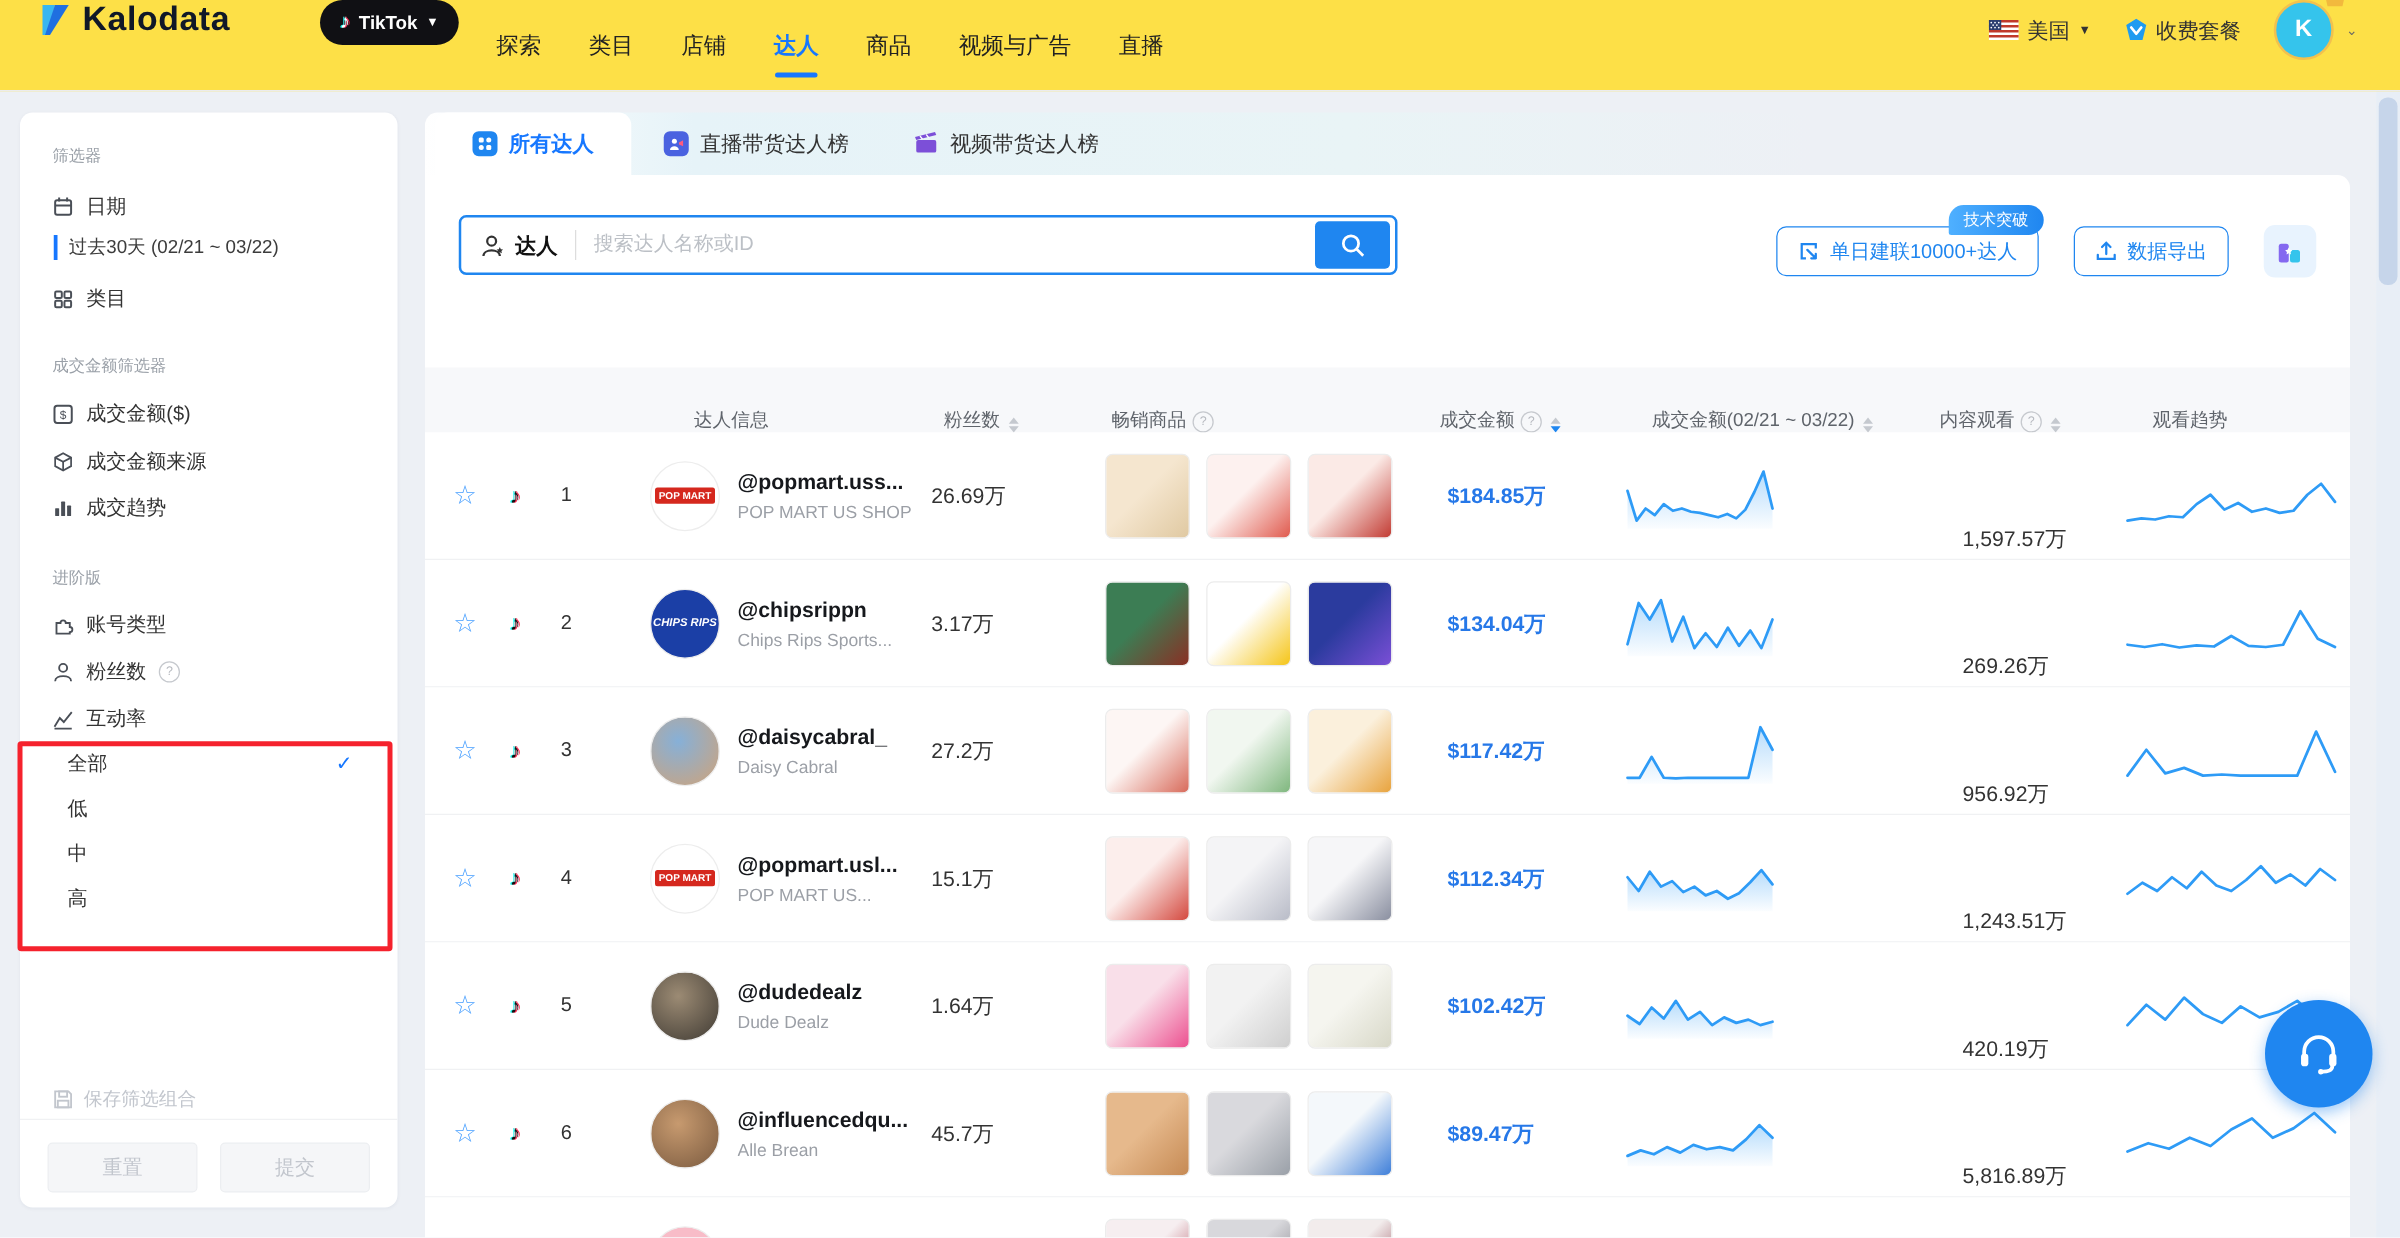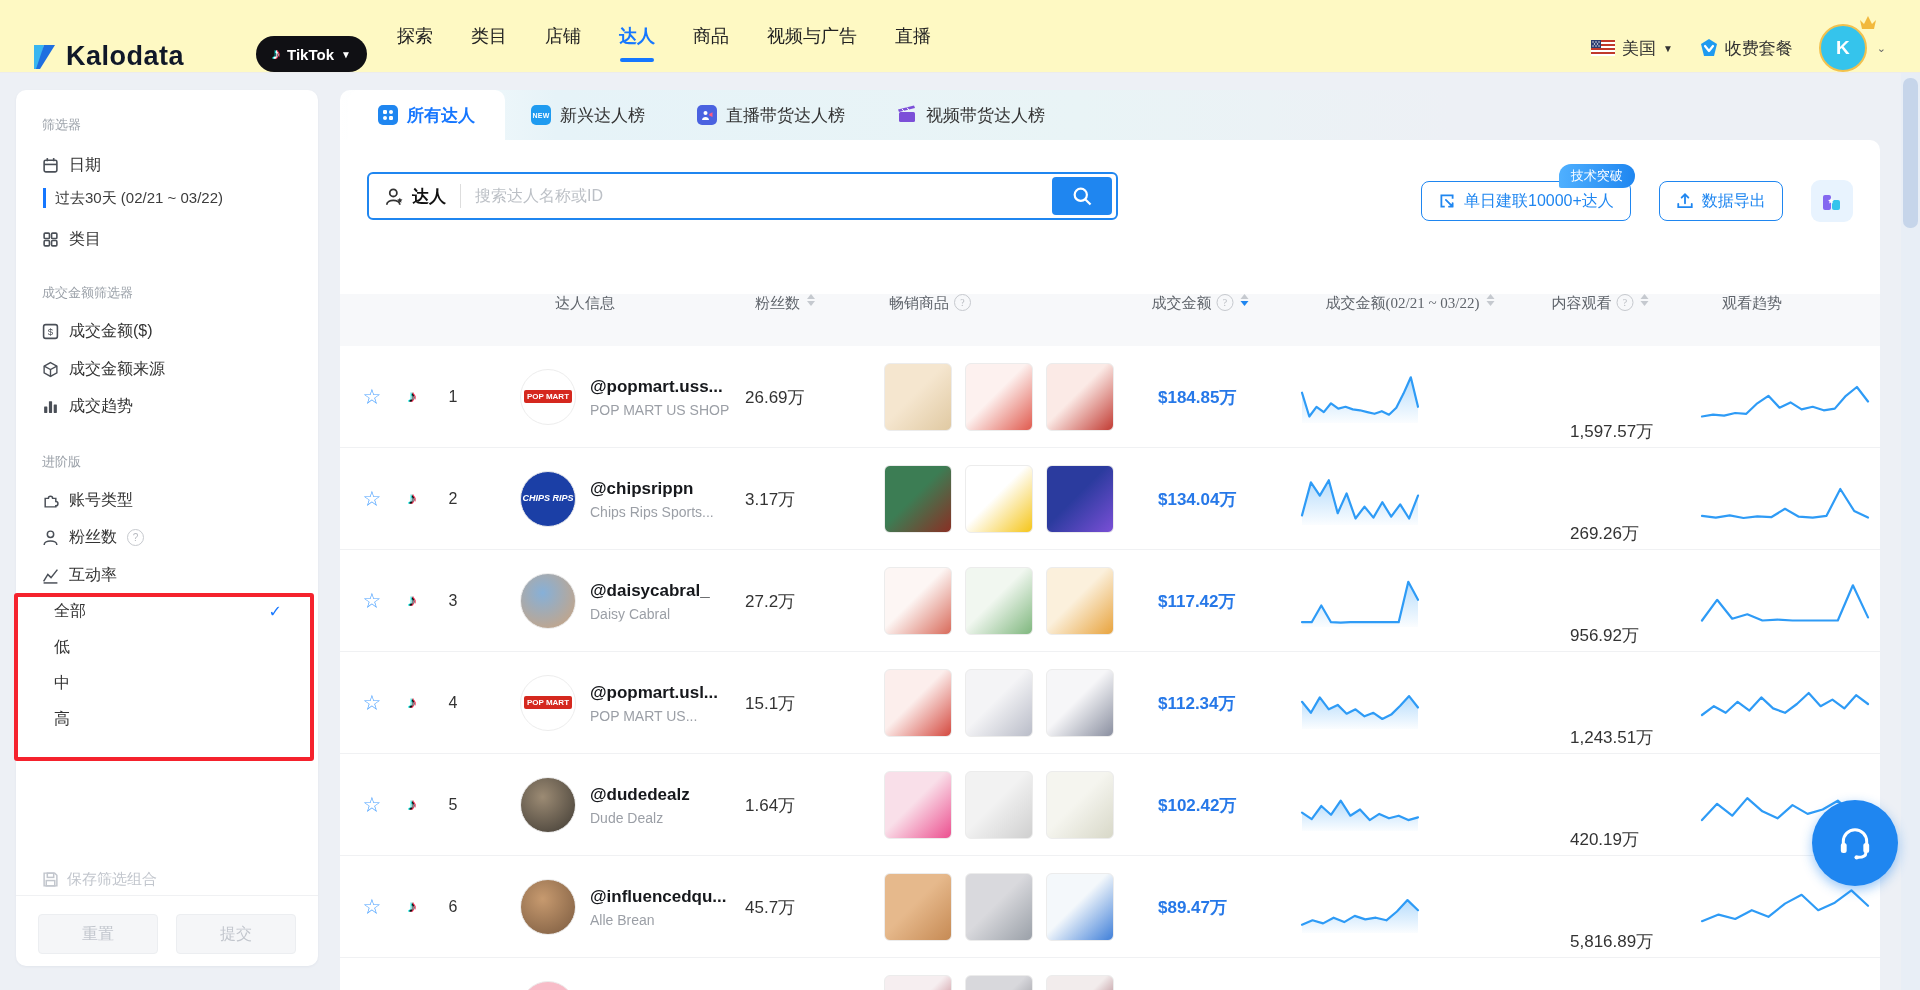--- a/index.html
+++ b/index.html
@@ -1,22 +1,22 @@
 <!DOCTYPE html>
 <html><head>
 <meta charset="utf-8">
 <style>
   html,body{margin:0;padding:0;}
   body{width:1920px;height:990px;overflow:hidden;background:#edf0f5;
        font-family:"Liberation Sans","DejaVu Sans",sans-serif;position:relative;color:#333;}
   svg{display:block;}
 
   
-  .hdr{position:absolute;left:0;top:0;width:1920px;height:72px;background:#fef9c3;
-       border-bottom:1px solid #ececec;display:flex;align-items:flex-end;z-index:5;}
+  .hdr{position:absolute;left:0;top:0;width:1920px;height:72px;background:#fde047;
+       border-bottom:1px solid #ececec;display:flex;align-items:flex-start;z-index:5;}
   .logo{display:flex;align-items:center;gap:8px;margin-left:30px;}
   .logo-text{font-size:27px;font-weight:bold;color:#101828;letter-spacing:.5px;}
   .tiktok-pill{margin-left:72px;height:36px;padding:0 16px;border-radius:18px;background:#101014;
        display:flex;align-items:center;gap:7px;color:#fff;font-size:15px;font-weight:bold;cursor:pointer;}
   .tiktok-note{font-size:16px;color:#fff;text-shadow:1.2px 0 0 #fe2c55,-1.2px 0 0 #25f4ee;}
   .pill-caret{font-size:10px;}
   .nav{display:flex;margin-left:30px;gap:38px;}
   .nav-item{font-size:18px;color:#222;height:72px;line-height:72px;position:relative;cursor:pointer;white-space:nowrap;}
   .nav-item.active{color:#1677ff;font-weight:bold;}
   .nav-item.active::after{content:"";position:absolute;left:50%;transform:translateX(-50%);
@@ -81,22 +81,22 @@
   .o-btn{height:40px;border:1.5px solid #1f86f0;border-radius:8px;background:#fff;color:#1f86f0;
        font-size:16px;display:flex;align-items:center;gap:8px;padding:0 16px;cursor:pointer;white-space:nowrap;box-sizing:border-box;}
   .btn-wrap{position:relative;}
   .badge{position:absolute;right:-4px;top:-17px;height:24px;line-height:24px;padding:0 12px;
        background:linear-gradient(90deg,#4fb0ff,#1f86f0);color:#fff;font-size:13px;border-radius:12px 12px 12px 2px;}
   .chart-btn{width:42px;height:42px;background:#e8f3fe;border-radius:9px;border:none;display:flex;
        align-items:center;justify-content:center;cursor:pointer;}
 
   
   .thead{position:absolute;left:0;top:154px;width:1540px;height:52px;background:#f7f8fa;}
-  .th{position:absolute;top:0;height:52px;display:flex;align-items:flex-start;gap:5px;font-size:15px;
-      color:#5f646b;transform:translateX(-50%);white-space:nowrap;font-family:Liberation Serif, serif;}
+  .th{position:absolute;top:0;height:52px;display:flex;align-items:flex-end;gap:5px;font-size:15px;
+      color:#5f646b;transform:translateX(-50%);white-space:nowrap;}
   .sort{display:inline-flex;flex-direction:column;gap:2px;margin-left:2px;}
   .tri-up{width:0;height:0;border-left:4px solid transparent;border-right:4px solid transparent;border-bottom:5px solid #c5c9cf;}
   .tri-dn{width:0;height:0;border-left:4px solid transparent;border-right:4px solid transparent;border-top:5px solid #c5c9cf;}
   .tri-dn.on{border-top-color:#1f86f0;}
   .rows{position:absolute;left:0;top:206px;width:1540px;}
   .trow{position:relative;height:101px;border-bottom:1px solid #f0f1f3;background:#fff;}
   .c-star{position:absolute;left:20px;top:50%;transform:translateY(-50%);width:24px;text-align:center;
       font-size:21px;color:#4aa0ff;cursor:pointer;}
   .c-note{position:absolute;left:62px;top:50%;transform:translateY(-50%);width:20px;text-align:center;
       font-size:17px;color:#121212;text-shadow:1.2px 0 0 #fe2c55,-1.2px 0 0 #25f4ee;}
@@ -302,24 +302,20 @@
         <svg width="12" height="12" viewBox="0 0 12 12">
           <g fill="#fff">
             <rect x="1" y="1" width="4" height="4" rx="1.2"></rect>
             <rect x="7" y="1" width="4" height="4" rx="2"></rect>
             <rect x="1" y="7" width="4" height="4" rx="2"></rect>
             <rect x="7" y="7" width="4" height="4" rx="1.2"></rect>
           </g>
         </svg>
       </span>
       <span>所有达人</span>
-    </div>
-    <div class="tab">
-      <span class="tab-ic new">NEW</span>
-      <span>新兴达人榜</span>
     </div>
     <div class="tab">
       <span class="tab-ic live">
         <svg width="12" height="12" viewBox="0 0 12 12">
           <circle cx="4.5" cy="4" r="2" fill="#fff"></circle>
           <path d="M1 11 c0-4 7-4 7 0" fill="#fff"></path>
           <polygon points="8.2,5 11.5,3.2 11.5,8 8.2,6.5" fill="#ff5a7e"></polygon>
         </svg>
       </span>
       <span>直播带货达人榜</span>

